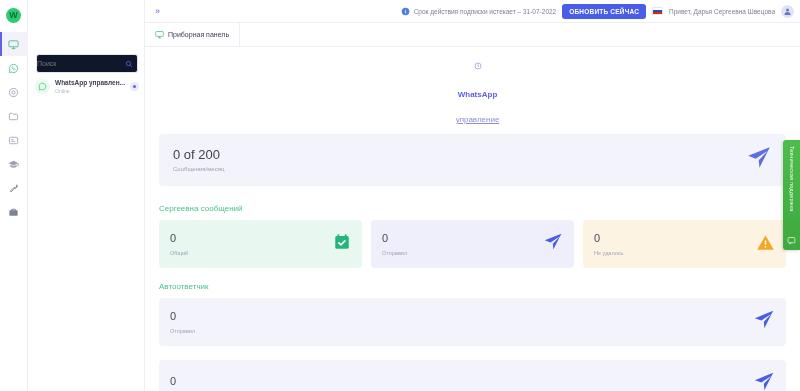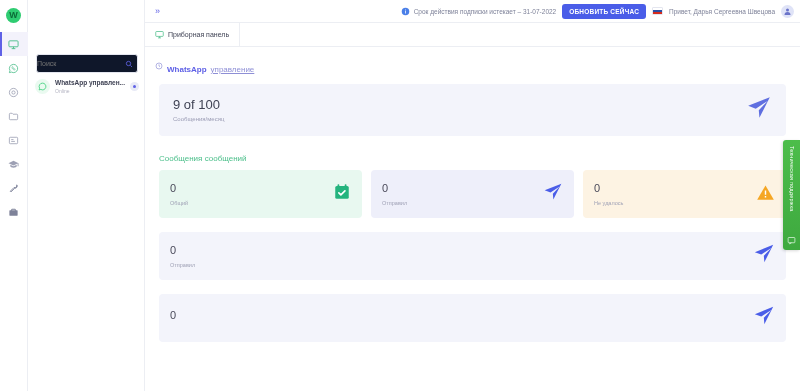--- a/index.html
+++ b/index.html
@@ -151,22 +151,23 @@
     border-right: 1px solid #eceef3;
     cursor: pointer; white-space: nowrap;
   }
 
   .content {
     flex: 1; overflow: hidden;
     background: #ffffff;
     padding: 0;
   }
   .page-head {
-    display: flex; align-items: flex-end; gap: 4px;
+    display: flex; align-items: center; gap: 16px;
     padding: 9px 0 0 10px;
+    flex-direction: column;
   }
   .page-head .pt-strong { font-size: 8px; font-weight: bold; color: #5f61e6; }
   .page-head .pt-light { font-size: 8px; color: #8e8fd6; text-decoration: underline; }
 
   .cards { padding: 10px 14px 0 14px; }
 
   .big-card {
     background: #f3f4fb;
     border-radius: 4px;
     height: 52px;
@@ -391,32 +392,32 @@
           </svg>
         </span>
         <span class="pt-strong">WhatsApp</span>
         <span class="pt-light">управление</span>
       </div>
 
       <div class="cards">
 
         <div class="big-card">
           <div class="bc-left">
-            <div class="bc-value">9 of 100</div>
+            <div class="bc-value">0 of 200</div>
             <div class="bc-label">Сообщения/месяц</div>
           </div>
           <span>
             <svg width="26" height="26" viewBox="0 0 24 24" fill="#5f6fe0">
               <path d="M22 2 2 10l7 2.6L20 5.5 11.8 14l.6 7z"></path>
             </svg>
           </span>
         </div>
 
         <div class="section">
-          <div class="section-title">Сообщения сообщений</div>
+          <div class="section-title">Сергеевна сообщений</div>
           <div class="trio">
 
             <div class="stat green">
               <div class="st-left">
                 <div class="st-value">0</div>
                 <div class="st-label">Общий</div>
               </div>
               <span>
                 <svg width="18" height="18" viewBox="0 0 24 24" fill="#24b47e">
                   <rect x="3" y="4" width="18" height="17" rx="2"></rect>
@@ -449,20 +450,21 @@
                   <path d="M12 3 1.5 21h21z"></path>
                   <path d="M11.1 9.5h1.8v5.4h-1.8zM11.1 16.5h1.8v1.8h-1.8z" fill="#fff"></path>
                 </svg>
               </span>
             </div>
 
           </div>
         </div>
 
         <div class="section">
+          <div class="section-title">Автоответчик</div>
           <div class="wide-card">
             <div class="wc-left">
               <div class="wc-value">0</div>
               <div class="wc-label">Отправил</div>
             </div>
             <span>
               <svg width="22" height="22" viewBox="0 0 24 24" fill="#4a5de8">
                 <path d="M22 2 2 10l7 2.6L20 5.5 11.8 14l.6 7z"></path>
               </svg>
             </span>

